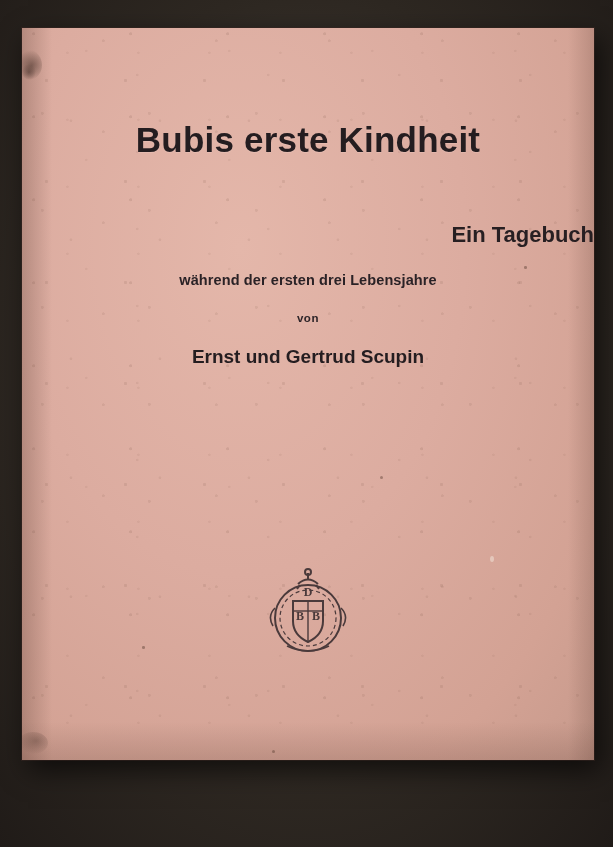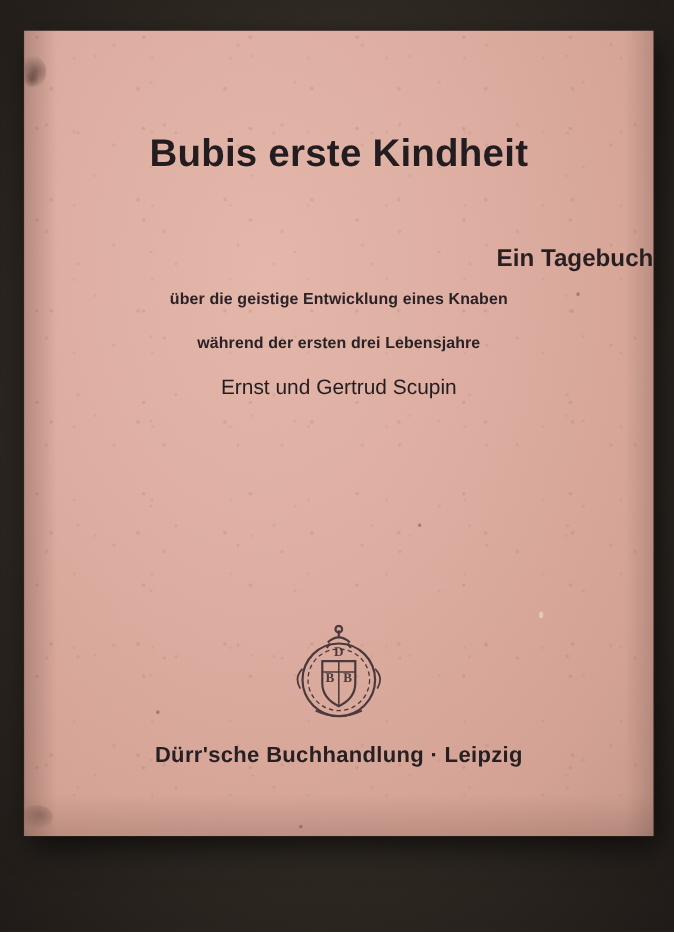--- a/index.html
+++ b/index.html
@@ -148,21 +148,21 @@
     margin-top: 24px;
     font-size: 11.5px;
     font-weight: bold;
     letter-spacing: 0.6px;
     color: #2d2428;
   }
 
   #authors {
     margin-top: 22px;
     font-size: 19px;
-    font-weight: normal;
+    font-weight: bold;
     color: #241d20;
   }
 
   
   #emblem-wrap {
     position: absolute;
     left: 0; right: 0;
     top: 540px;
     display: flex;
     justify-content: center;
@@ -203,24 +203,24 @@
     <div class="speck" style="left:120px; top:618px; width:2.5px; height:2.5px;"></div>
     <div class="speck" style="left:502px; top:238px; width:2.5px; height:2.5px;"></div>
     <div class="speck" style="left:250px; top:722px; width:3px; height:3px;"></div>
 
     <div id="text-block">
 
       <div id="title">Bubis erste Kindheit</div>
 
       <div id="subtitle">Ein Tagebuch</div>
 
-      <div class="desc" id="desc1">über die geistige Entwicklung eines Knaben</div>
 
       <div class="desc" id="desc2">während der ersten drei Lebensjahre</div>
 
+      <div id="von">von</div>
 
       <div id="authors">Ernst und Gertrud Scupin</div>
     </div>
 
     <div id="emblem-wrap">
       <svg id="emblem" width="110" height="92" viewBox="0 0 110 92">
         <g fill="none" stroke="#2b2226" stroke-width="2">
 
           <path d="M55 5 l0 6" stroke-width="2"></path>
           <circle cx="55" cy="4" r="3"></circle>
@@ -239,16 +239,15 @@
           <path d="M34 78 q21 10 42 0" stroke-width="1.6"></path>
         </g>
         <g fill="#2b2226" font-family="Liberation Serif, serif" font-weight="bold" text-anchor="middle">
           <text x="55" y="28" font-size="12">D</text>
           <text x="47" y="52" font-size="12">B</text>
           <text x="63" y="52" font-size="12">B</text>
         </g>
       </svg>
     </div>
 
-    <div id="publisher">Dürr'sche Buchhandlung · Leipzig</div>
 
   </div>
 </div>
 
 </body></html>

